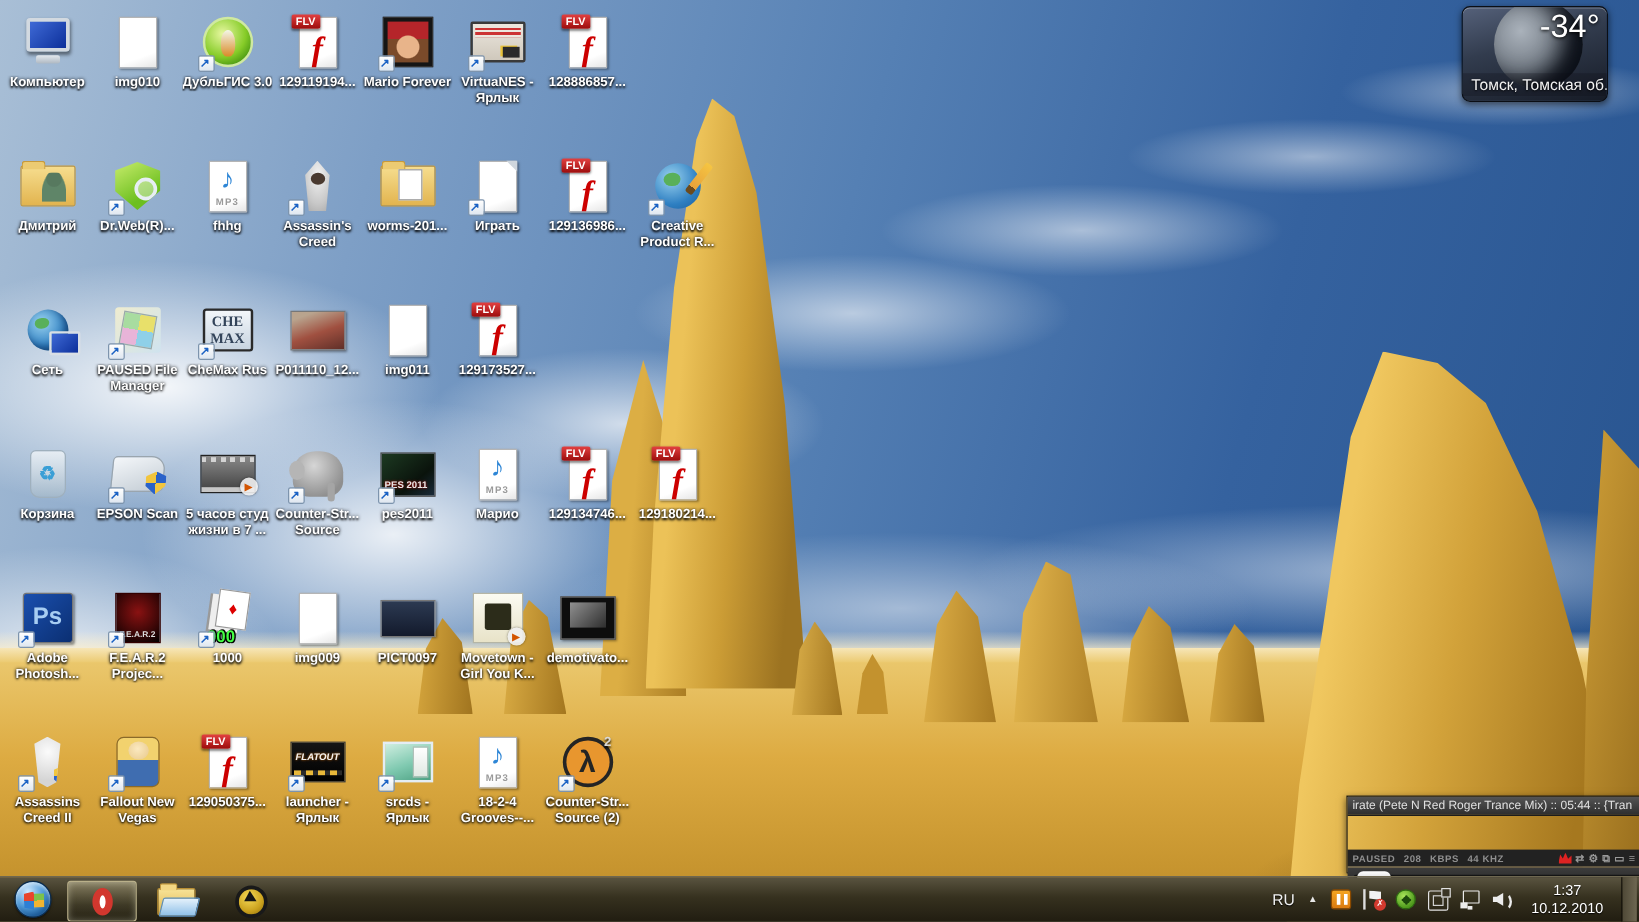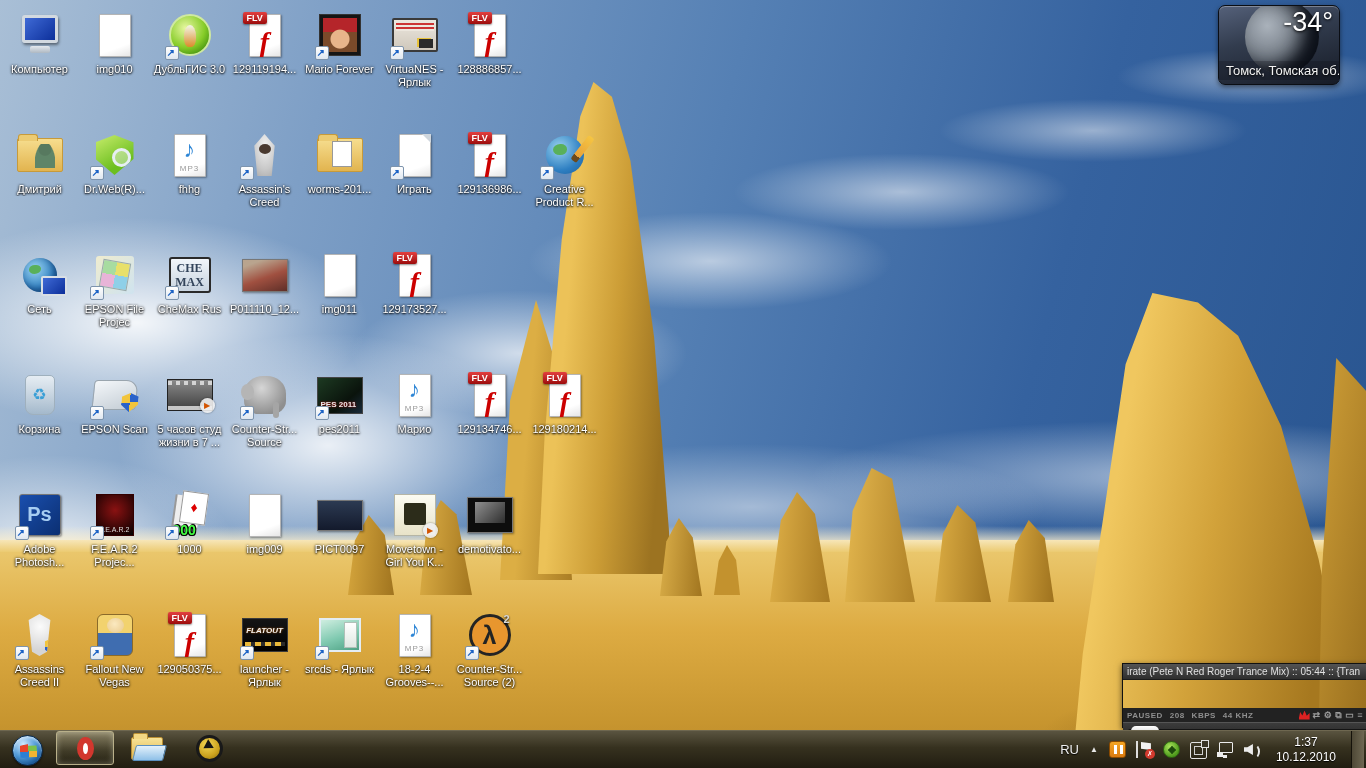--- a/index.html
+++ b/index.html
@@ -44,21 +44,21 @@
   .r-c{left:935px;top:505px;width:56px;height:97px;clip-path:polygon(40% 0,72% 18%,100% 100%,0 100%,14% 30%);background:linear-gradient(95deg,#ddae44,#a37620);}
   .r-d{left:1008px;top:520px;width:46px;height:82px;clip-path:polygon(45% 0,80% 22%,100% 100%,0 100%,16% 30%);background:linear-gradient(95deg,#d9a940,#9e721e);}
   .r-e{left:660px;top:518px;width:42px;height:78px;clip-path:polygon(45% 0,78% 25%,100% 100%,0 100%,15% 30%);background:linear-gradient(95deg,#dcb04a,#a1751f);}
   .r-f{left:714px;top:545px;width:26px;height:50px;clip-path:polygon(50% 0,85% 30%,100% 100%,0 100%,18% 32%);background:#c3922e;}
   .r-g{left:348px;top:515px;width:46px;height:80px;clip-path:polygon(45% 0,80% 25%,100% 100%,0 100%,15% 32%);background:linear-gradient(95deg,#d8a83e,#a0741f);}
   .r-h{left:420px;top:500px;width:52px;height:95px;clip-path:polygon(40% 0,70% 15%,100% 100%,0 100%,12% 30%);background:linear-gradient(95deg,#ddaf46,#a3761f);}
   .wp-shadow{position:absolute;left:1040px;top:690px;width:340px;height:90px;
     background:radial-gradient(ellipse at 50% 50%,rgba(96,62,10,.4),rgba(96,62,10,0) 70%);}
 
   
-  .grid{position:absolute;left:2px;top:6px;width:604px;}
+  .grid{position:absolute;left:2px;top:6px;width:604px;font-weight:bold;}
   .icon-row{display:flex;height:120px;}
   .di{width:75px;padding-top:4px;text-align:center;cursor:default;}
   .iconbox{position:relative;width:50px;height:50px;margin:0 auto;display:flex;align-items:center;justify-content:center;}
   .lbl{margin-top:3px;font-size:11px;line-height:1.18;color:#fff;
     text-shadow:0 1px 2px #000,0 0 3px rgba(0,0,0,.9);max-height:41px;overflow:hidden;word-wrap:break-word;}
   .sc{position:absolute;left:0;bottom:0;width:14px;height:14px;border:1px solid #7d94ad;border-radius:2px;
     background:linear-gradient(#fff,#dfe7f0);}
   .sc::after{content:"\2197";position:absolute;left:1px;top:0px;font-size:10px;font-weight:bold;color:#1b62c4;}
   .art{position:relative;}
 
@@ -218,21 +218,21 @@
   .p-vol .vlabel{font-size:6px;letter-spacing:1px;color:#d8d8d8;text-shadow:0 1px 0 #333;}
   .p-vtrack{position:relative;height:3px;background:#2a2a2a;border-radius:2px;margin-top:1px;}
   .p-vfill{position:absolute;left:0;top:0;bottom:0;width:40%;background:#c33;border-radius:2px;}
   .p-vthumb{position:absolute;left:36%;top:-3px;width:15px;height:9px;border-radius:4px;background:linear-gradient(#fff,#ccc);
     box-shadow:0 1px 2px rgba(0,0,0,.6);cursor:pointer;}
   .p-eject{width:17px;height:14px;border-radius:3px;border:1px solid #777;background:linear-gradient(#f2f2f2,#b8b8b8);
     font-size:7px;line-height:12px;text-align:center;color:#333;cursor:pointer;padding:0;}
   .p-mini{width:13px;height:13px;border-radius:2px;border:1px solid #6e0e0e;background:linear-gradient(#e86a6a,#a31313);cursor:pointer;padding:0;}
 
   
-  .taskbar{position:absolute;left:0;right:0;bottom:0;height:38px;display:flex;align-items:flex-start;
+  .taskbar{position:absolute;left:0;right:0;bottom:0;height:38px;display:flex;align-items:flex-end;
     background:linear-gradient(#5a5440,#36311f 45%,#211d11);border-top:1px solid #6e6750;}
   .tb-start{width:54px;height:38px;display:flex;align-items:center;justify-content:center;cursor:pointer;}
   .orb{position:relative;width:31px;height:31px;border-radius:50%;
     background:radial-gradient(circle at 35% 28%,#cfe9ff,#4f9ad8 45%,#16528f 78%,#0a2f5c);
     border:1px solid #0a2a4c;box-shadow:inset 0 2px 3px rgba(255,255,255,.6),0 1px 2px rgba(0,0,0,.5);}
   .orb::after{content:"";position:absolute;left:7px;top:8px;width:17px;height:15px;border-radius:2px;
     background:conic-gradient(#7cc24a 0 25%,#f2b431 0 50%,#2e7fd4 0 75%,#e8452c 0);
     clip-path:polygon(0 12%,48% 0,48% 100%,0 88%,0 12%,100% 12%,100% 88%,0 88%);transform:rotate(-2deg);
     box-shadow:0 0 3px rgba(0,0,0,.4);}
   .tb-app{width:58px;height:34px;margin:0 2px;border-radius:3px;display:flex;align-items:center;justify-content:center;cursor:pointer;}
@@ -405,21 +405,21 @@
           <div class="iconbox">
             <div class="art art-net"></div>
           </div>
           <div class="lbl">Сеть</div>
         </div>
         <div class="di">
           <div class="iconbox">
             <div class="art art-epson-fm"></div>
             <div class="sc"></div>
           </div>
-          <div class="lbl">EPSON File Projec</div>
+          <div class="lbl">PAUSED File Manager</div>
         </div>
         <div class="di">
           <div class="iconbox">
             <div class="art art-chemax"></div>
             <div class="sc"></div>
           </div>
           <div class="lbl">CheMax Rus</div>
         </div>
         <div class="di">
           <div class="iconbox">

